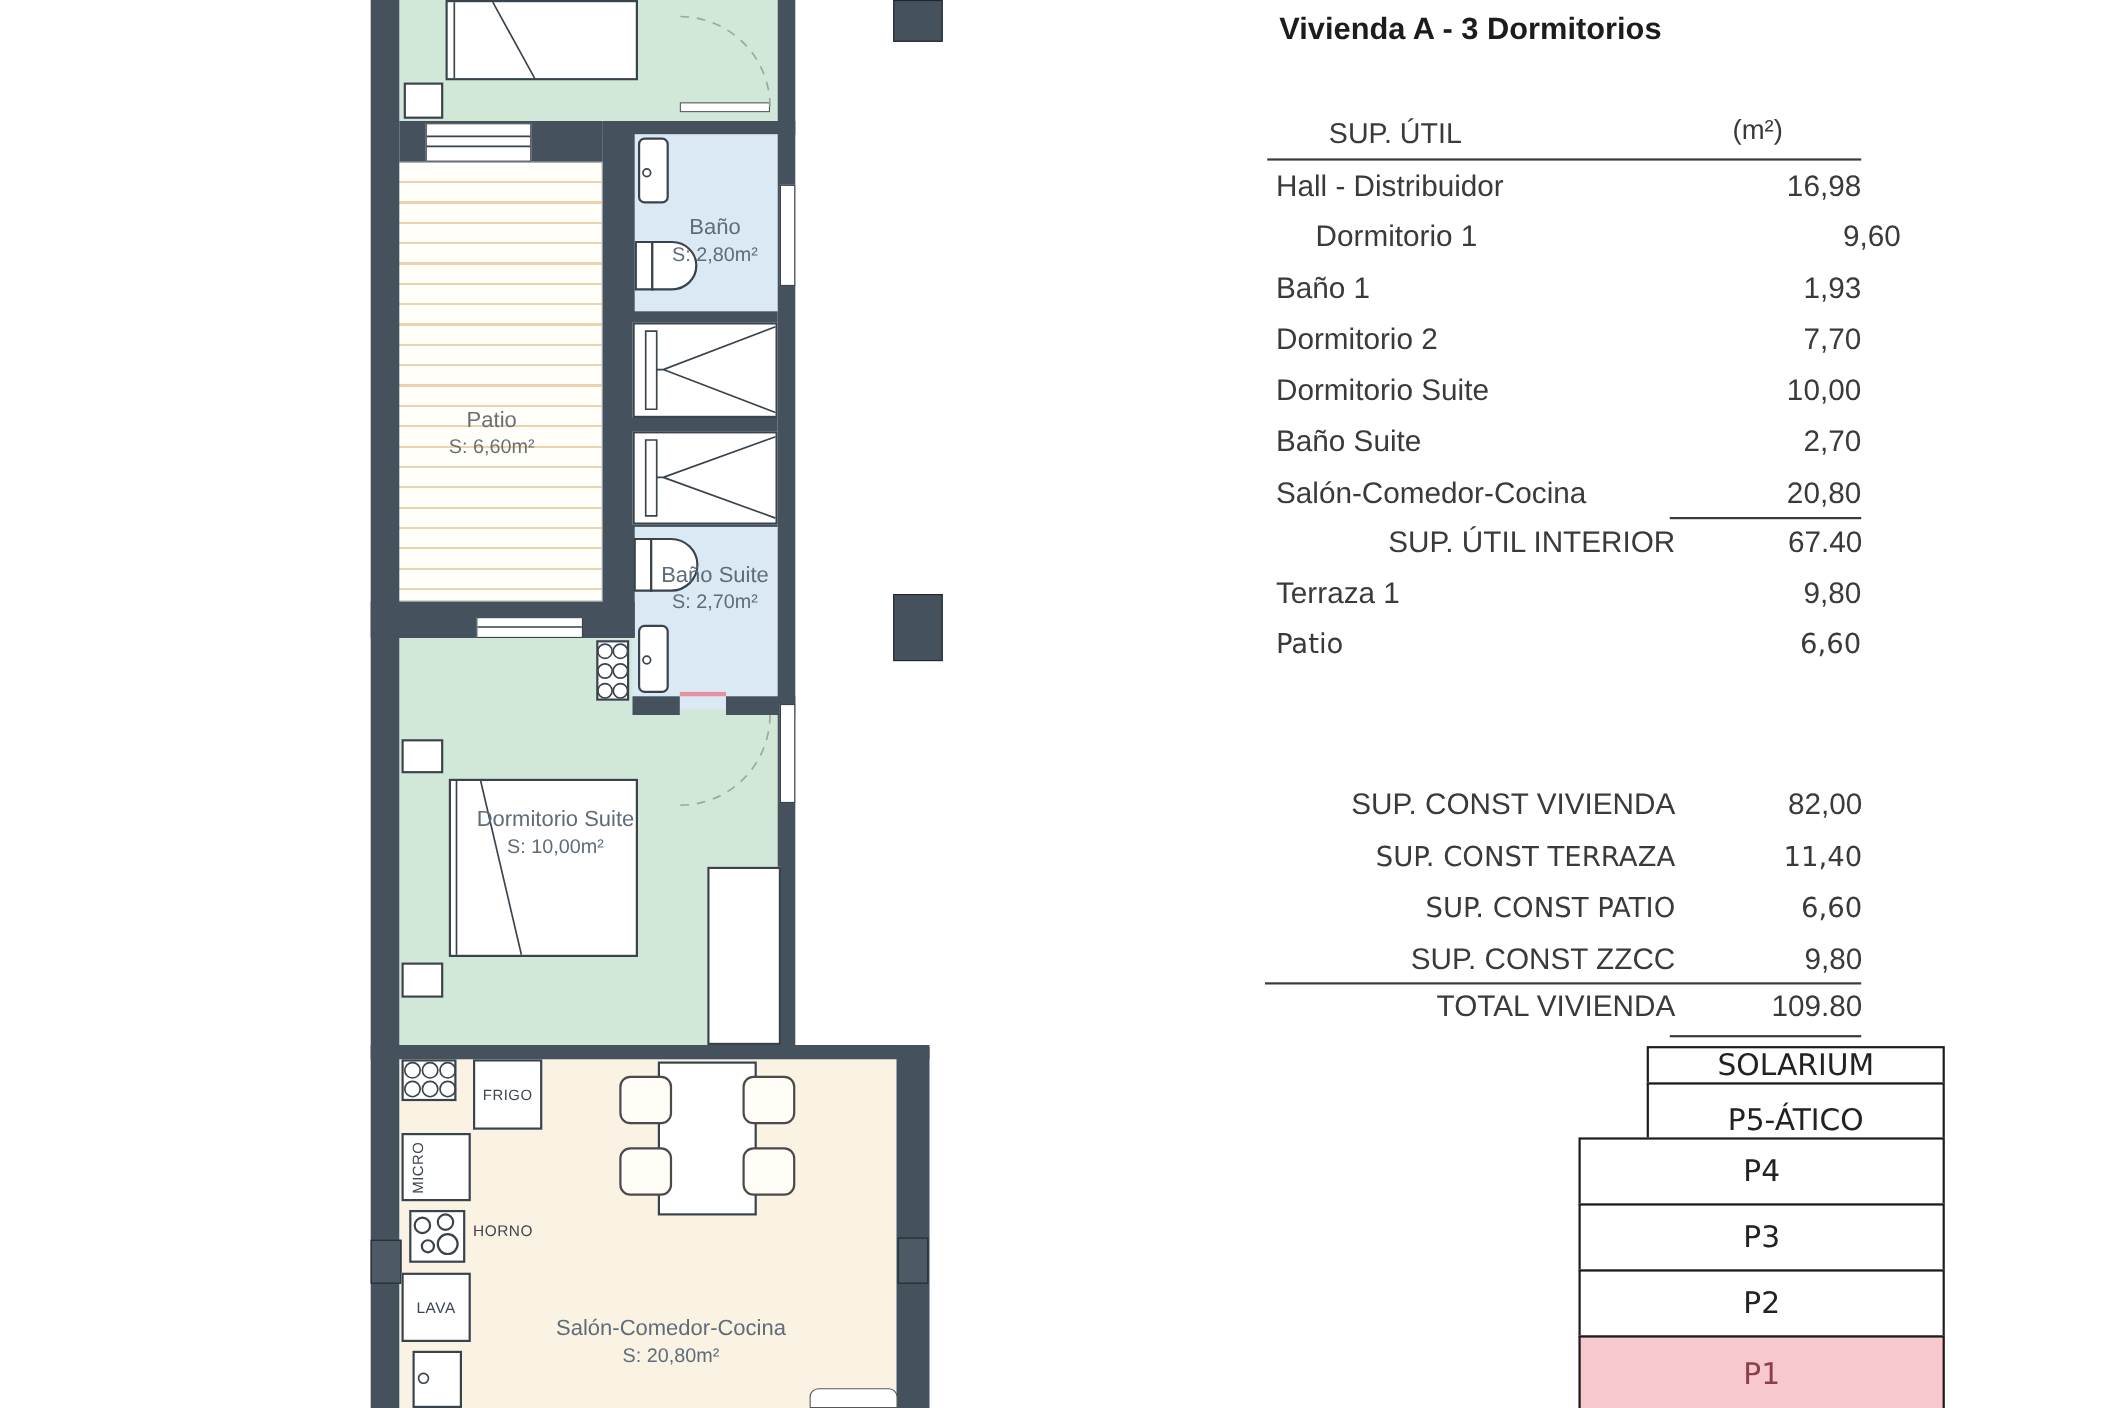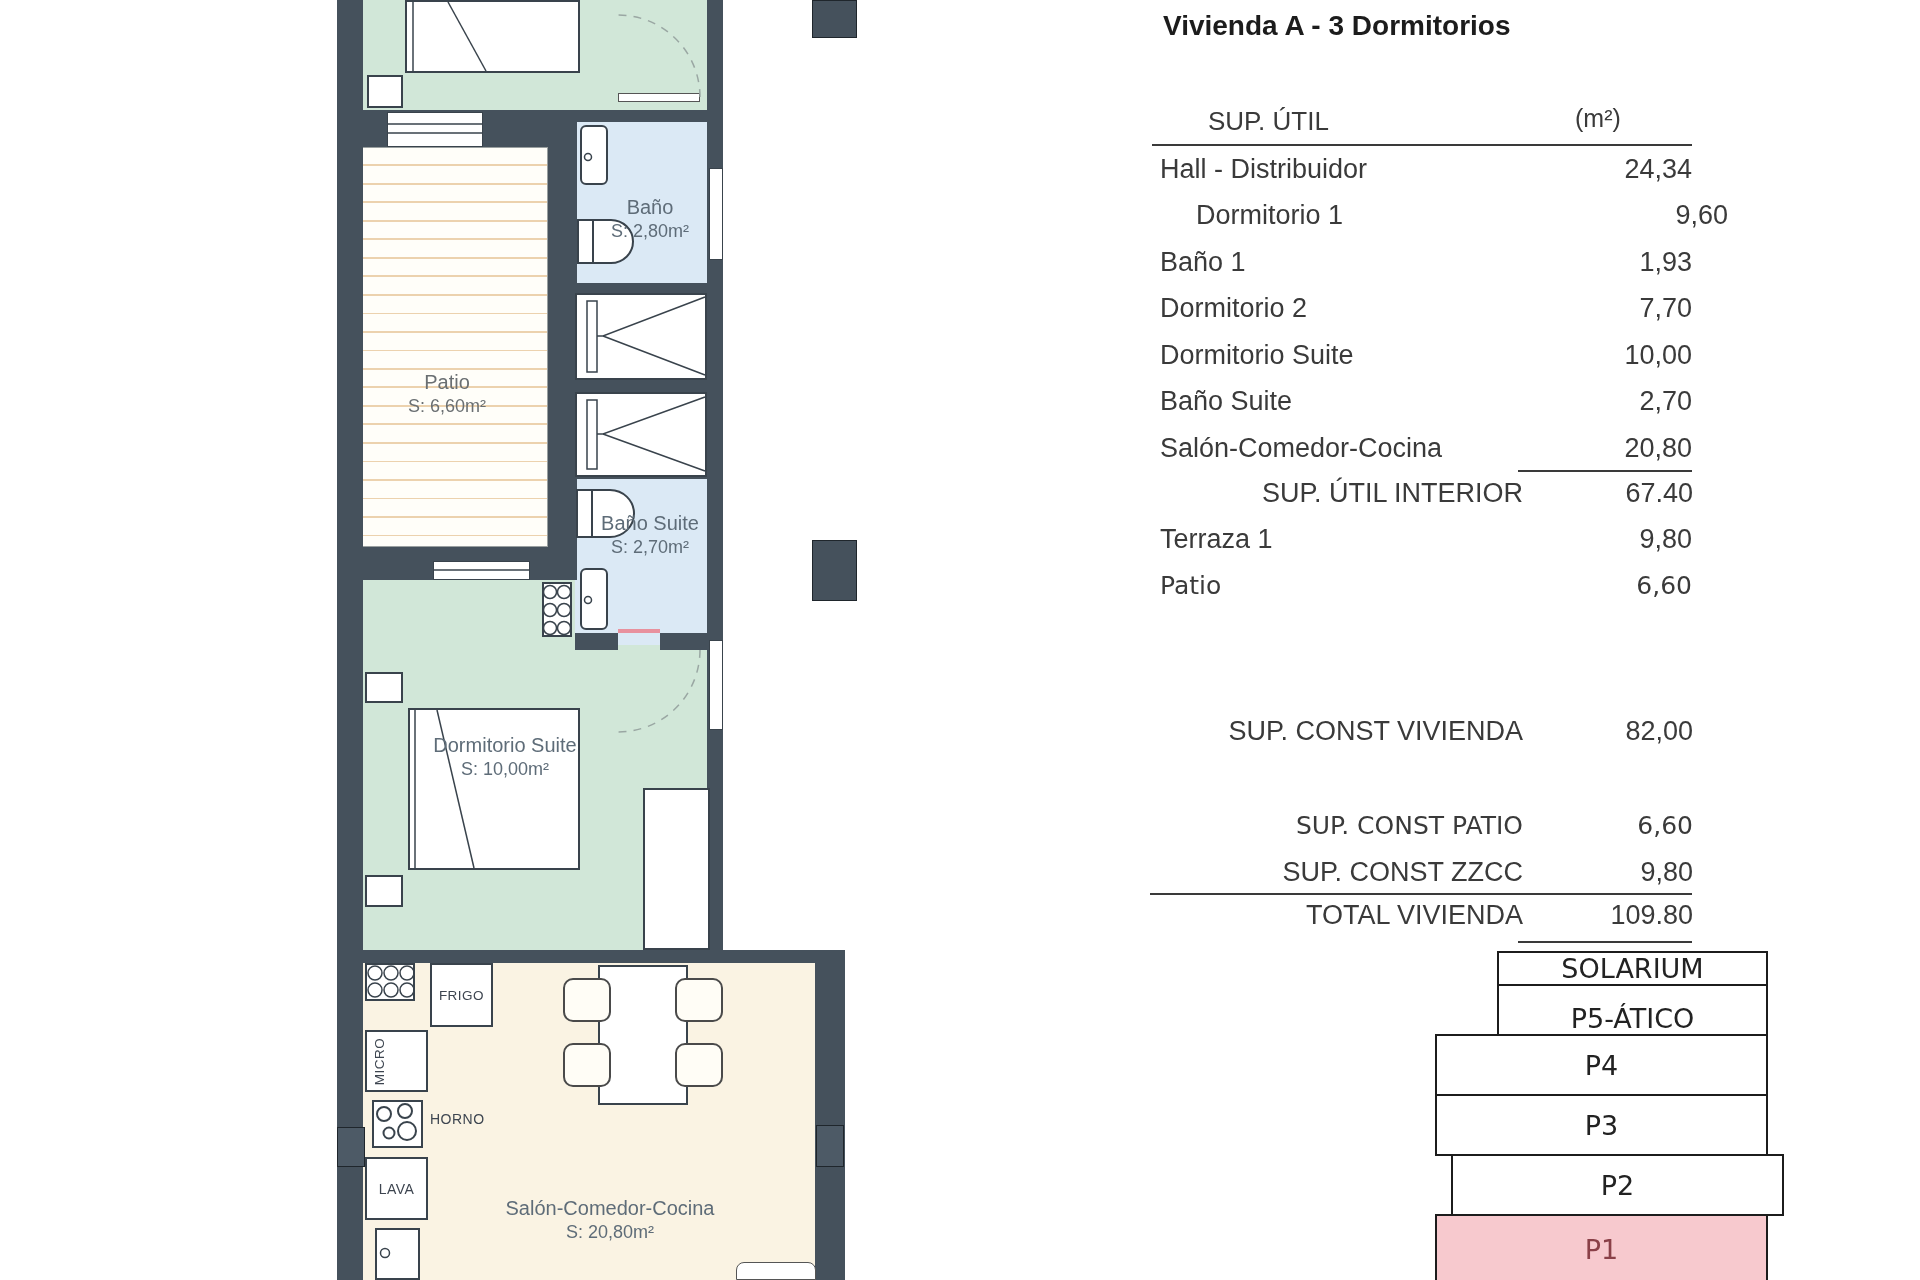--- a/index.html
+++ b/index.html
@@ -192,21 +192,21 @@
   </div>
 
   <div class="title">Vivienda A - 3 Dormitorios</div>
 
   <div class="thead" style="left:1160px;top:106px;">SUP. ÚTIL</div>
   <div class="thead" style="left:1527px;top:104px;font-size:25px;">(m²)</div>
   <div class="hline" style="left:1152px;top:144px;width:540px;"></div>
 
   <div class="trow" style="top:153px;">
     <span class="lbl">Hall - Distribuidor</span>
-    <span class="val">24,34</span>
+    <span class="val">16,98</span>
   </div>
   <div class="trow" style="top:199px;margin-left:36px;">
     <span class="lbl">Dormitorio 1</span>
     <span class="val">9,60</span>
   </div>
   <div class="trow" style="top:246px;">
     <span class="lbl">Baño 1</span>
     <span class="val">1,93</span>
   </div>
   <div class="trow" style="top:292px;">
@@ -237,20 +237,24 @@
   </div>
   <div class="trow alt" style="top:569px;">
     <span class="lbl">Patio</span>
     <span class="val">6,60</span>
   </div>
 
   <div class="trow ralign" style="top:715px;">
     <span class="lbl">SUP. CONST VIVIENDA</span>
     <span class="val">82,00</span>
   </div>
+  <div class="trow ralign alt" style="top:762px;">
+    <span class="lbl">SUP. CONST TERRAZA</span>
+    <span class="val">11,40</span>
+  </div>
   <div class="trow ralign alt" style="top:809px;">
     <span class="lbl">SUP. CONST PATIO</span>
     <span class="val">6,60</span>
   </div>
   <div class="trow ralign" style="top:856px;">
     <span class="lbl">SUP. CONST ZZCC</span>
     <span class="val">9,80</span>
   </div>
   <div class="hline" style="left:1150px;top:893px;width:542px;"></div>
   <div class="trow ralign" style="top:899px;">
@@ -264,20 +268,20 @@
   </div>
   <div class="level" style="left:1497px;top:984px;width:271px;height:68px;">
     <span>P5-ÁTICO</span>
   </div>
   <div class="level" style="left:1435px;top:1034px;width:333px;height:62px;">
     <span>P4</span>
   </div>
   <div class="level" style="left:1435px;top:1094px;width:333px;height:62px;">
     <span>P3</span>
   </div>
-  <div class="level" style="left:1435px;top:1154px;width:333px;height:62px;margin-left:16px;">
+  <div class="level" style="left:1435px;top:1154px;width:333px;height:62px;">
     <span>P2</span>
   </div>
   <div class="level hl" style="left:1435px;top:1214px;width:333px;height:70px;">
     <span>P1</span>
   </div>
 
 </div>
 
 </body></html>

